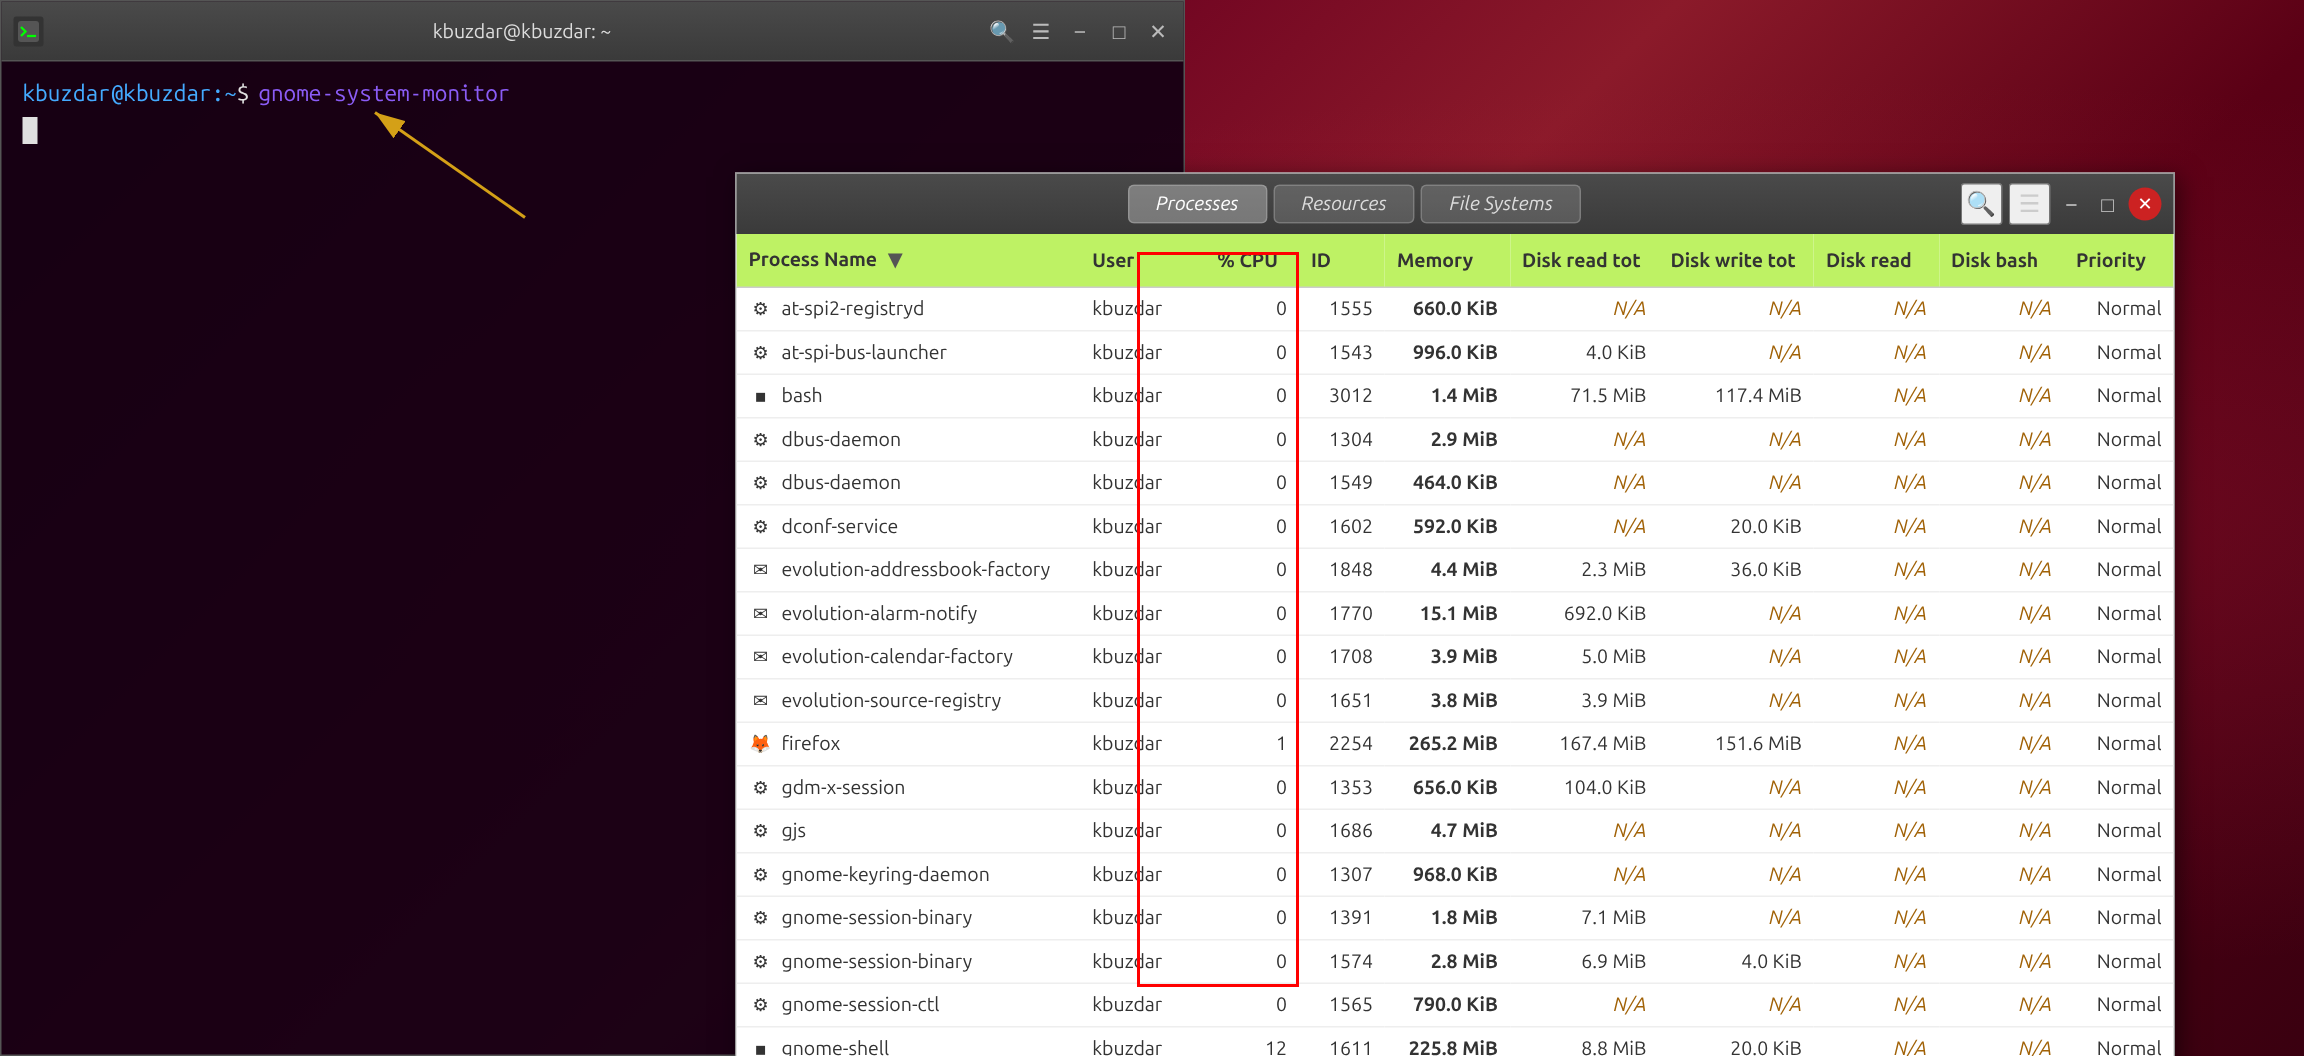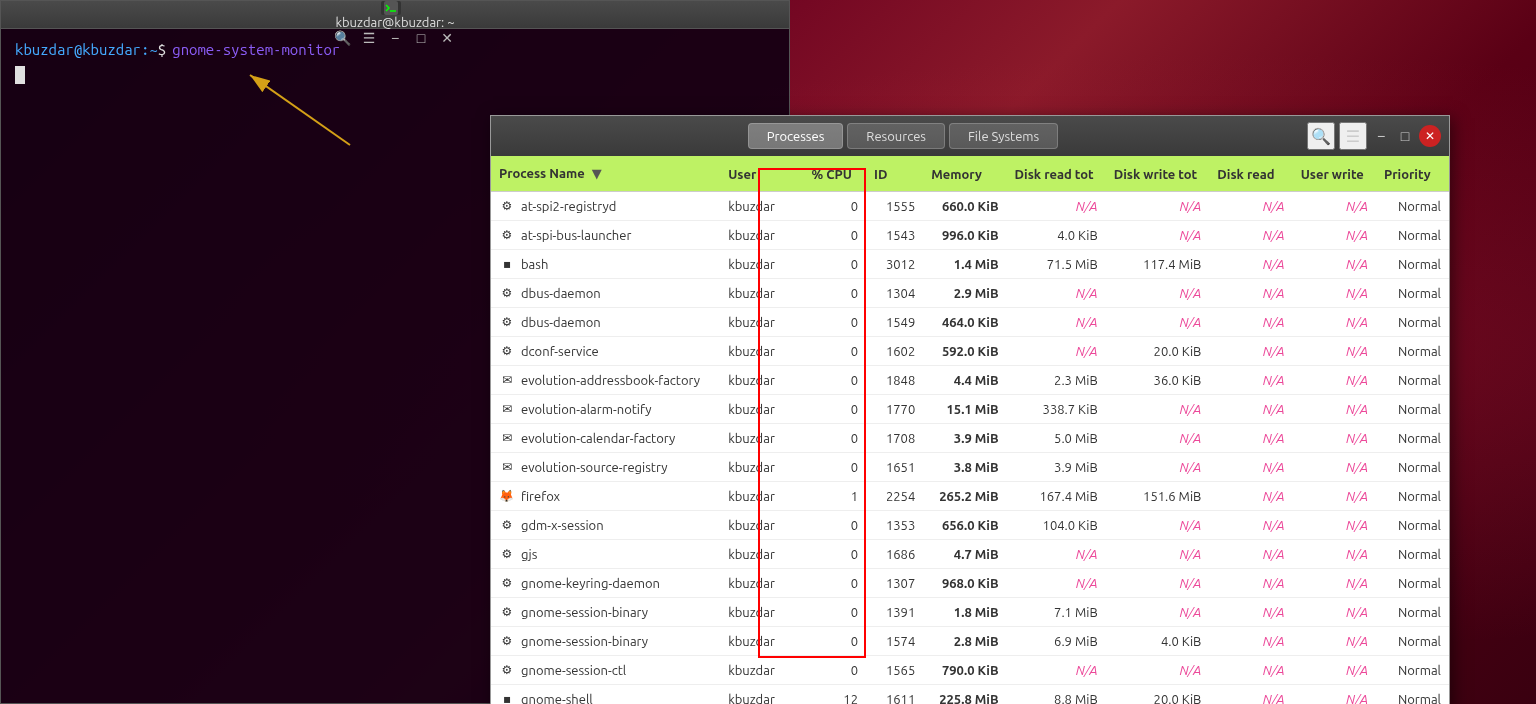--- a/index.html
+++ b/index.html
@@ -28,27 +28,26 @@
       width: 790px;
       height: 704px;
       background: rgba(20, 0, 20, 0.92);
       border: 1px solid #555;
       display: flex;
       flex-direction: column;
     }
 
     .terminal-titlebar {
       background: linear-gradient(to bottom, #4a4a4a, #3a3a3a);
-      height: 28px;
+      height: 40px;
       display: flex;
       align-items: center;
       padding: 0 8px;
       border-bottom: 1px solid #555;
       flex-shrink: 0;
-      flex-direction: column;
     }
 
     .terminal-title-icon {
       width: 20px;
       height: 20px;
       background: #333;
       border-radius: 2px;
       margin-right: 8px;
       display: flex;
       align-items: center;
@@ -148,20 +147,21 @@
     }
 
     .sysmon-tab {
       padding: 5px 18px;
       background: rgba(255,255,255,0.15);
       border: 1px solid rgba(255,255,255,0.2);
       border-radius: 4px;
       color: #ddd;
       font-size: 13px;
       cursor: pointer;
+      font-style: italic;
     }
 
     .sysmon-tab.active {
       background: rgba(255,255,255,0.3);
       color: #fff;
     }
 
     .sysmon-titlebar-right {
       display: flex;
       gap: 4px;
@@ -248,21 +248,21 @@
       height: 16px;
       display: inline-flex;
       align-items: center;
       justify-content: center;
       font-size: 12px;
       flex-shrink: 0;
     }
 
     .italic-val {
       font-style: italic;
-      color: #ec4899;
+      color: #a16207;
     }
 
     
     .red-highlight {
       position: absolute;
       border: 2.5px solid #ff0000;
       pointer-events: none;
       z-index: 10;
     }
 
@@ -371,21 +371,21 @@
       <thead>
         <tr>
           <th class="col-name">Process Name <span class="sort-arrow">▼</span></th>
           <th class="col-user">User</th>
           <th class="col-cpu">% CPU</th>
           <th class="col-id">ID</th>
           <th class="col-memory">Memory</th>
           <th class="col-diskread">Disk read tot</th>
           <th class="col-diskwrite">Disk write tot</th>
           <th class="col-diskreadtot">Disk read</th>
-          <th class="col-diskwritetot">User write</th>
+          <th class="col-diskwritetot">Disk bash</th>
           <th class="col-priority">Priority</th>
         </tr>
       </thead>
       <tbody id="process-tbody">
       <tr>
     <td class="col-name">
       <div class="process-name-cell">
         <span class="proc-icon">⚙</span>
         <span>at-spi2-registryd</span>
       </div>
@@ -506,21 +506,21 @@
     <td class="col-name">
       <div class="process-name-cell">
         <span class="proc-icon">✉</span>
         <span>evolution-alarm-notify</span>
       </div>
     </td>
     <td class="col-user">kbuzdar</td>
     <td class="col-cpu right">0</td>
     <td class="col-id right">1770</td>
     <td class="col-memory right">15.1 MiB</td>
-    <td class="col-diskread right"><span>338.7 KiB</span></td>
+    <td class="col-diskread right"><span>692.0 KiB</span></td>
     <td class="col-diskwrite right"><span class="italic-val"><i>N/A</i></span></td>
     <td class="col-diskreadtot right"><span class="italic-val"><i>N/A</i></span></td>
     <td class="col-diskwritetot right"><span class="italic-val"><i>N/A</i></span></td>
     <td class="col-priority right">Normal</td>
   </tr>
           <tr>
     <td class="col-name">
       <div class="process-name-cell">
         <span class="proc-icon">✉</span>
         <span>evolution-calendar-factory</span>

